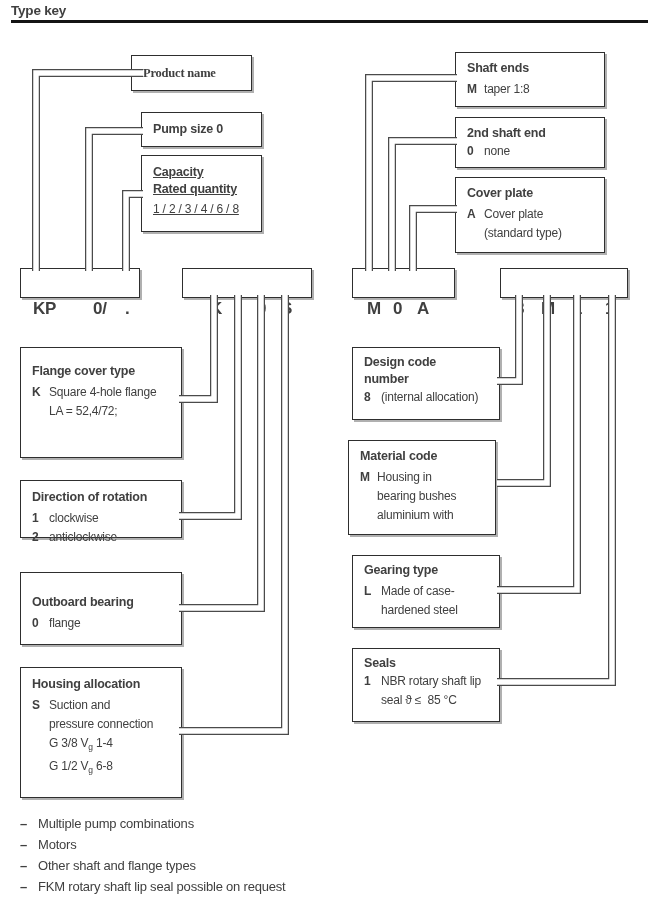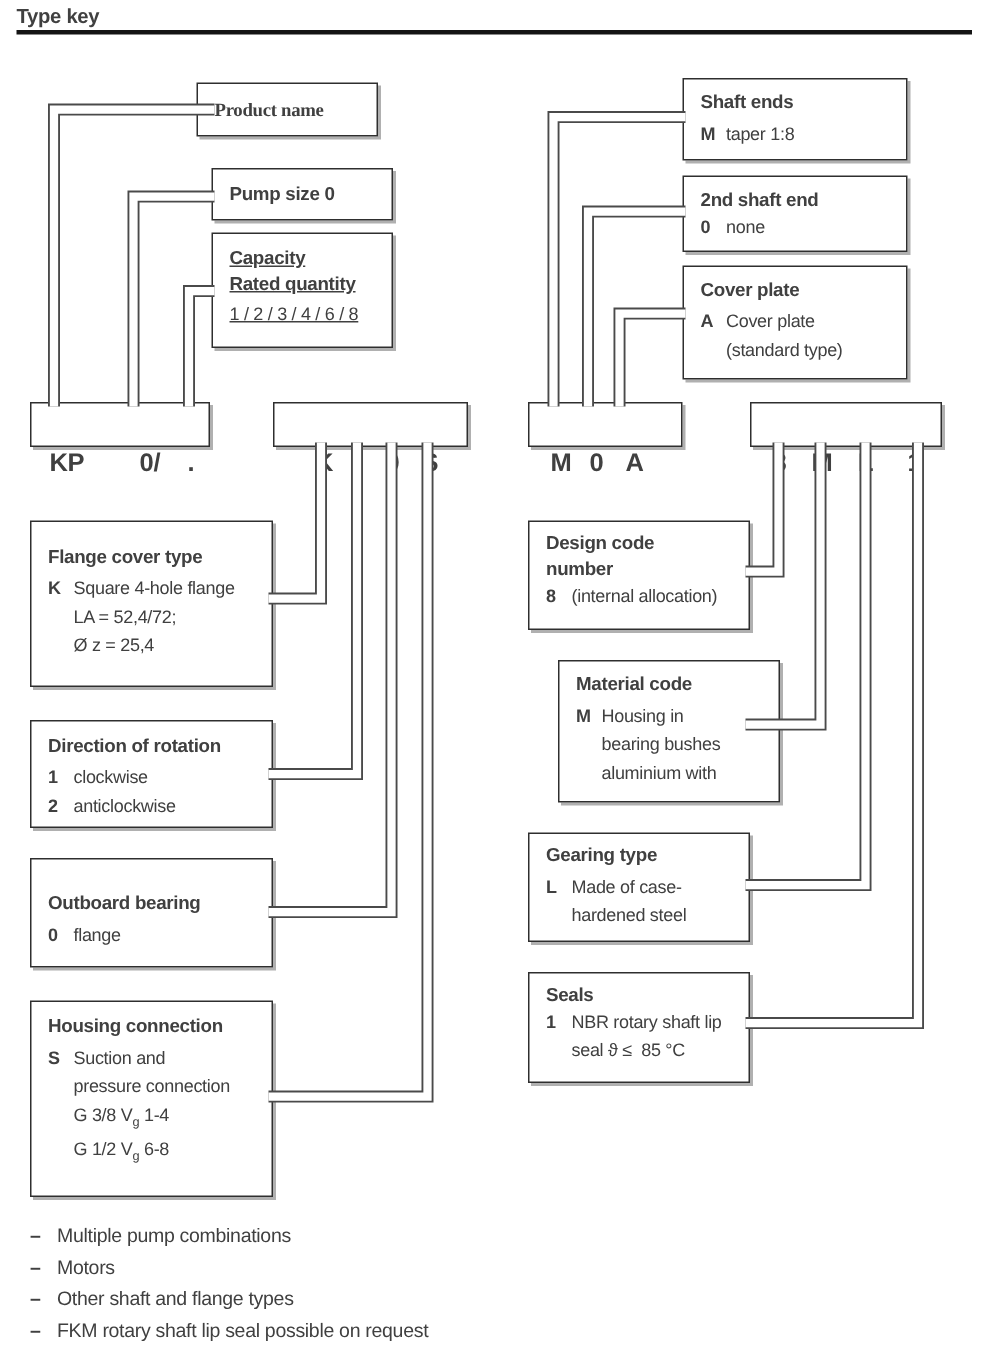--- a/index.html
+++ b/index.html
@@ -36,25 +36,25 @@
   .fn .dash { position:absolute; left:0; top:0; font-weight:bold; }
 
   
   .b-product  { left:131px; top:55px;  width:121px; height:36px; padding-top:9px;font-family:Liberation Serif, serif; }
   .b-pump     { left:141px; top:112px; width:121px; height:35px; padding-top:8px; }
   .b-capacity { left:141px; top:155px; width:121px; height:77px; padding-top:8px;text-decoration:underline; }
   .b-shaft    { left:455px; top:52px;  width:150px; height:55px; }
   .b-2ndshaft { left:455px; top:117px; width:150px; height:51px; }
   .b-cover    { left:455px; top:177px; width:150px; height:76px; }
   .b-flange   { left:20px;  top:347px; width:162px; height:111px; padding-top:15px; }
-  .b-direction{ left:20px;  top:480px; width:162px; height:72px;  padding-top:8px; }
+  .b-direction{ left:20px;  top:480px; width:162px; height:58px;  padding-top:8px; }
   .b-outboard { left:20px;  top:572px; width:162px; height:73px;  padding-top:21px; }
   .b-housing  { left:20px;  top:667px; width:162px; height:131px; padding-top:8px; }
   .b-design   { left:352px; top:347px; width:148px; height:73px;  padding-top:6px; }
-  .b-material { left:372px; top:440px; width:148px; height:95px;  padding-top:7px; }
+  .b-material { left:348px; top:440px; width:148px; height:95px;  padding-top:7px; }
   .b-gearing  { left:352px; top:555px; width:148px; height:73px;  padding-top:6px; }
   .b-seals    { left:352px; top:648px; width:148px; height:74px;  padding-top:6px; }
 
   .cb-kp  { left:20px;  top:268px; width:120px; }
   .cb-kos { left:182px; top:268px; width:130px; }
   .cb-moa { left:352px; top:268px; width:103px; }
   .cb-ml1 { left:500px; top:268px; width:128px; }
 </style>
 </head>
 <body>
@@ -110,33 +110,32 @@
     <span style="left:14px">8</span>
     <span style="left:40px">M</span>
     <span style="left:71px">L</span>
     <span style="left:104px">1</span>
   </div>
 
   <div class="box b-flange">
     <div class="bt">Flange cover type</div>
     <div class="br mt"><span class="code">K</span><span>Square 4-hole flange</span></div>
     <div class="br"><span>LA = 52,4/72;</span></div>
-    <div class="br"><span>Ø z = 25,4</span></div>
   </div>
   <div class="box b-direction">
     <div class="bt">Direction of rotation</div>
     <div class="br mt"><span class="code">1</span><span>clockwise</span></div>
     <div class="br"><span class="code">2</span><span>anticlockwise</span></div>
   </div>
   <div class="box b-outboard">
     <div class="bt">Outboard bearing</div>
     <div class="br mt"><span class="code">0</span><span>flange</span></div>
   </div>
   <div class="box b-housing">
-    <div class="bt">Housing connection</div>
+    <div class="bt">Housing allocation</div>
     <div class="br mt"><span class="code">S</span><span>Suction and</span></div>
     <div class="br"><span>pressure connection</span></div>
     <div class="br"><span>G 3/8 V</span><sub>g</sub><span> 1-4</span></div>
     <div class="br"><span>G 1/2 V</span><sub>g</sub><span> 6-8</span></div>
   </div>
 
   <div class="box b-design">
     <div class="bt">Design code</div>
     <div class="bt">number</div>
     <div class="br"><span class="code">8</span><span>(internal allocation)</span></div>

